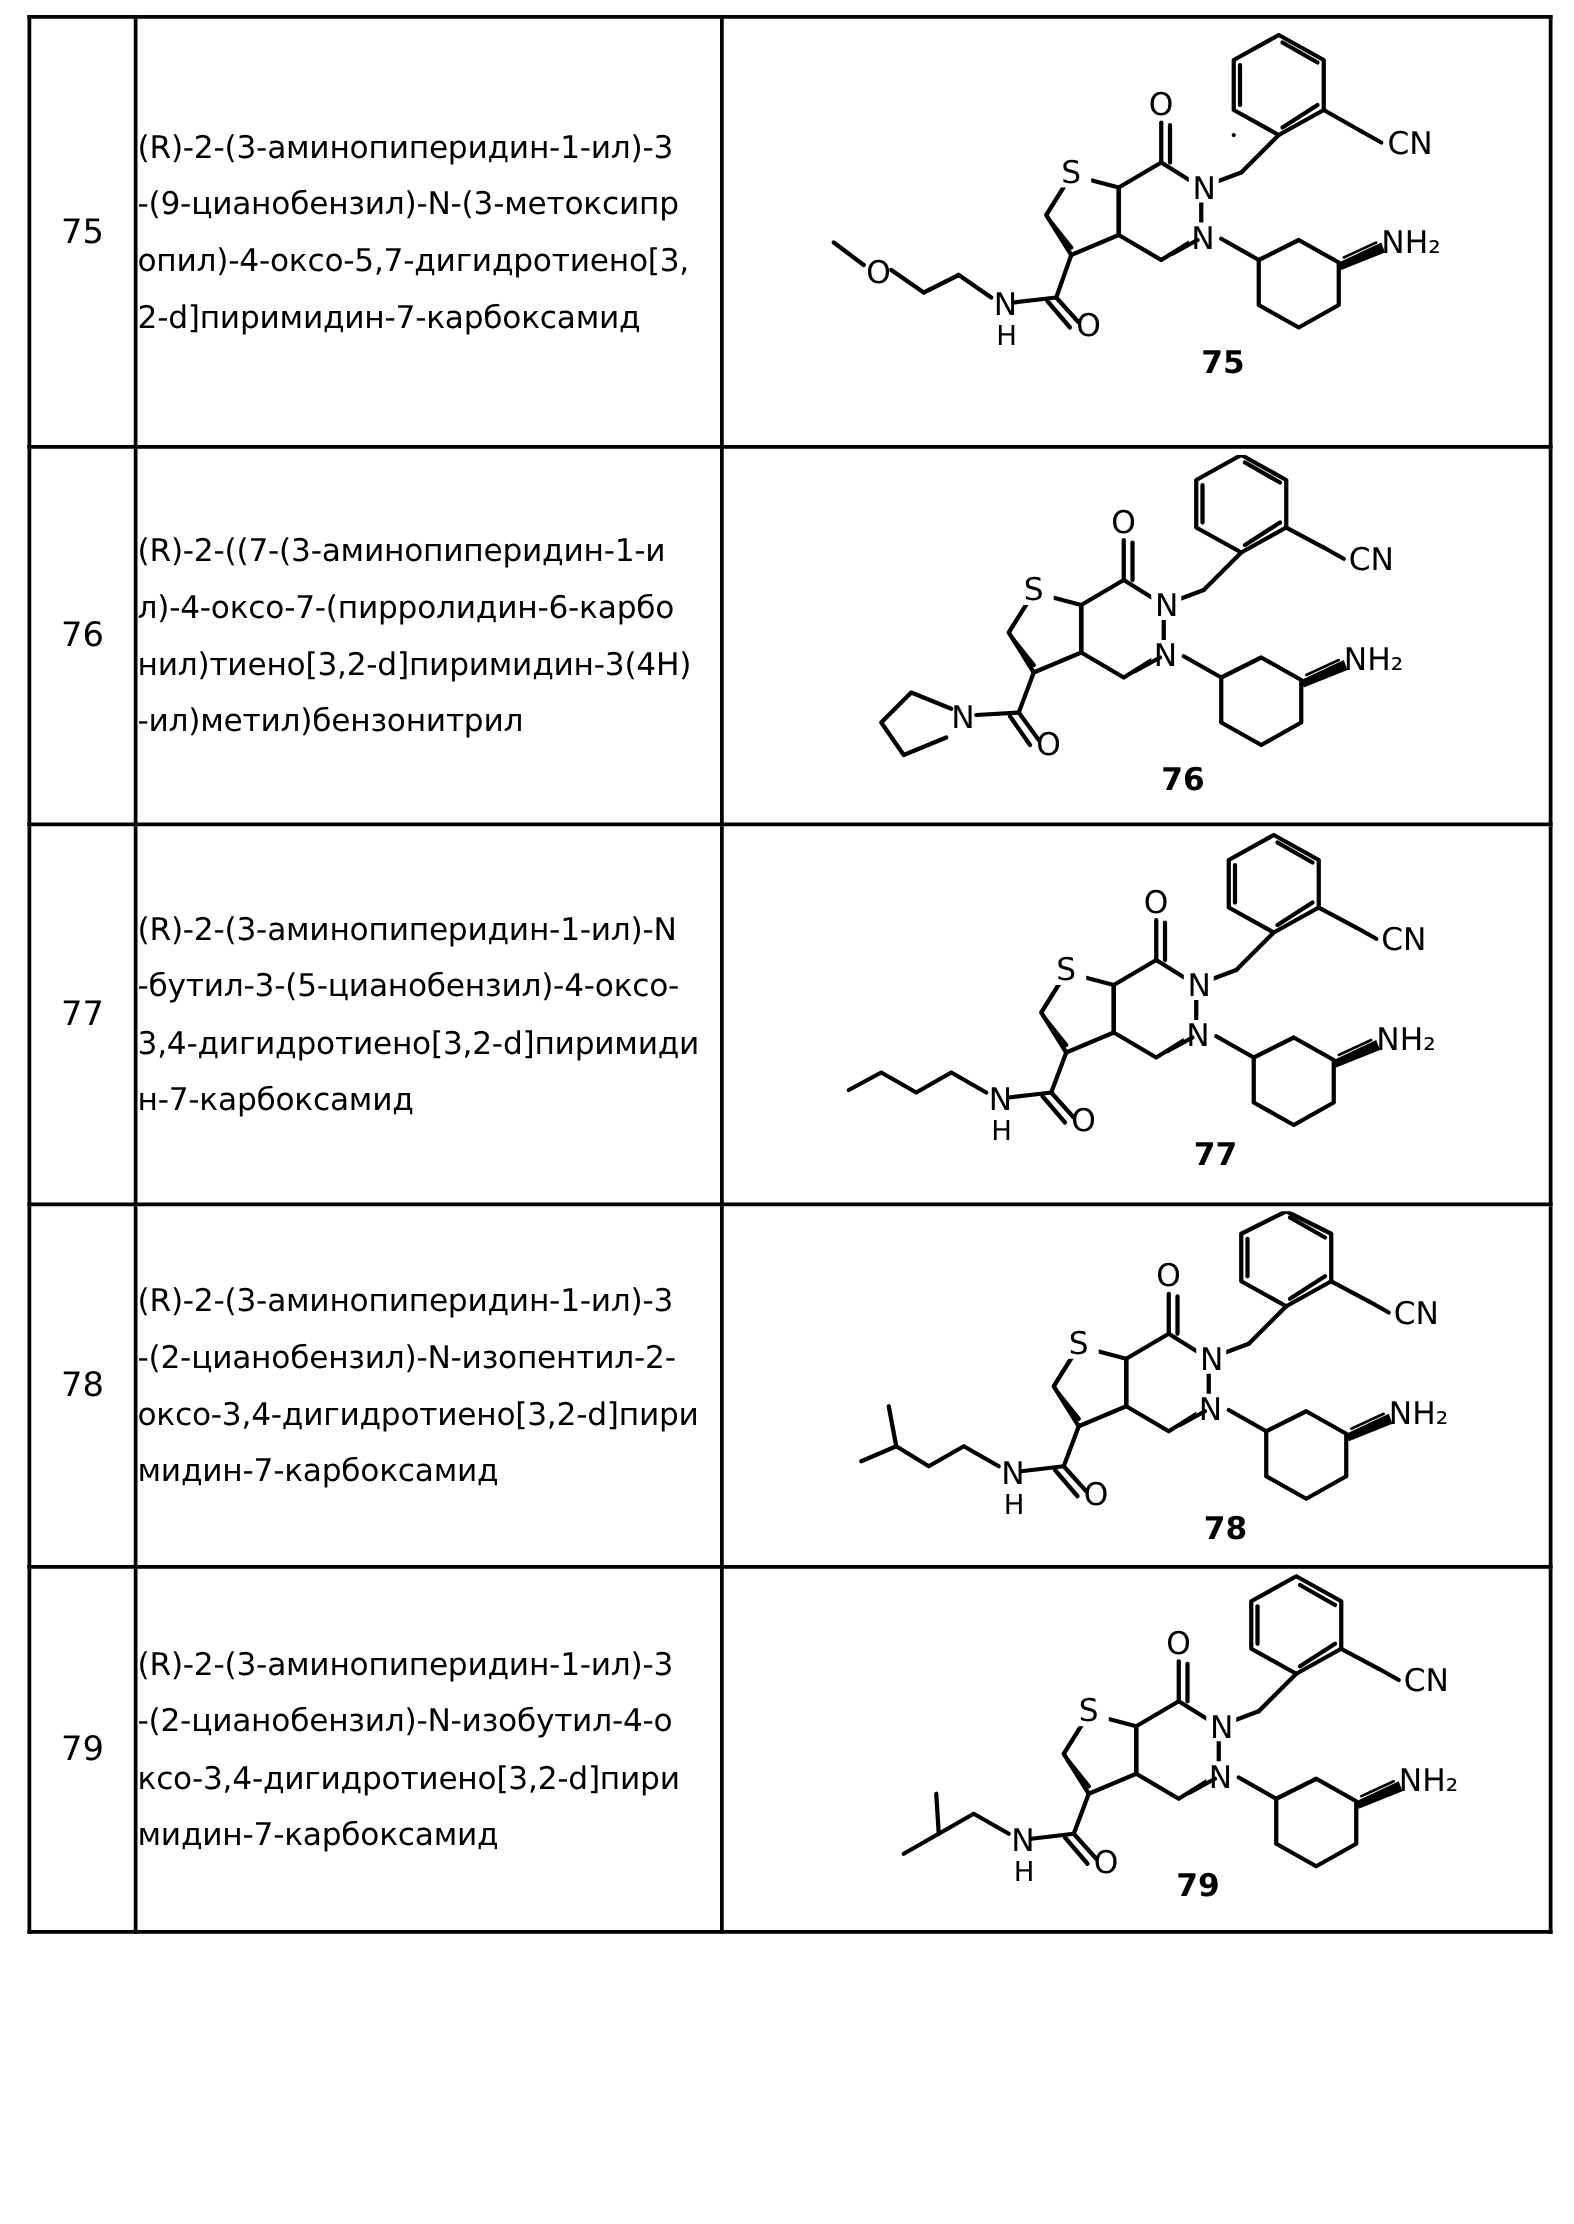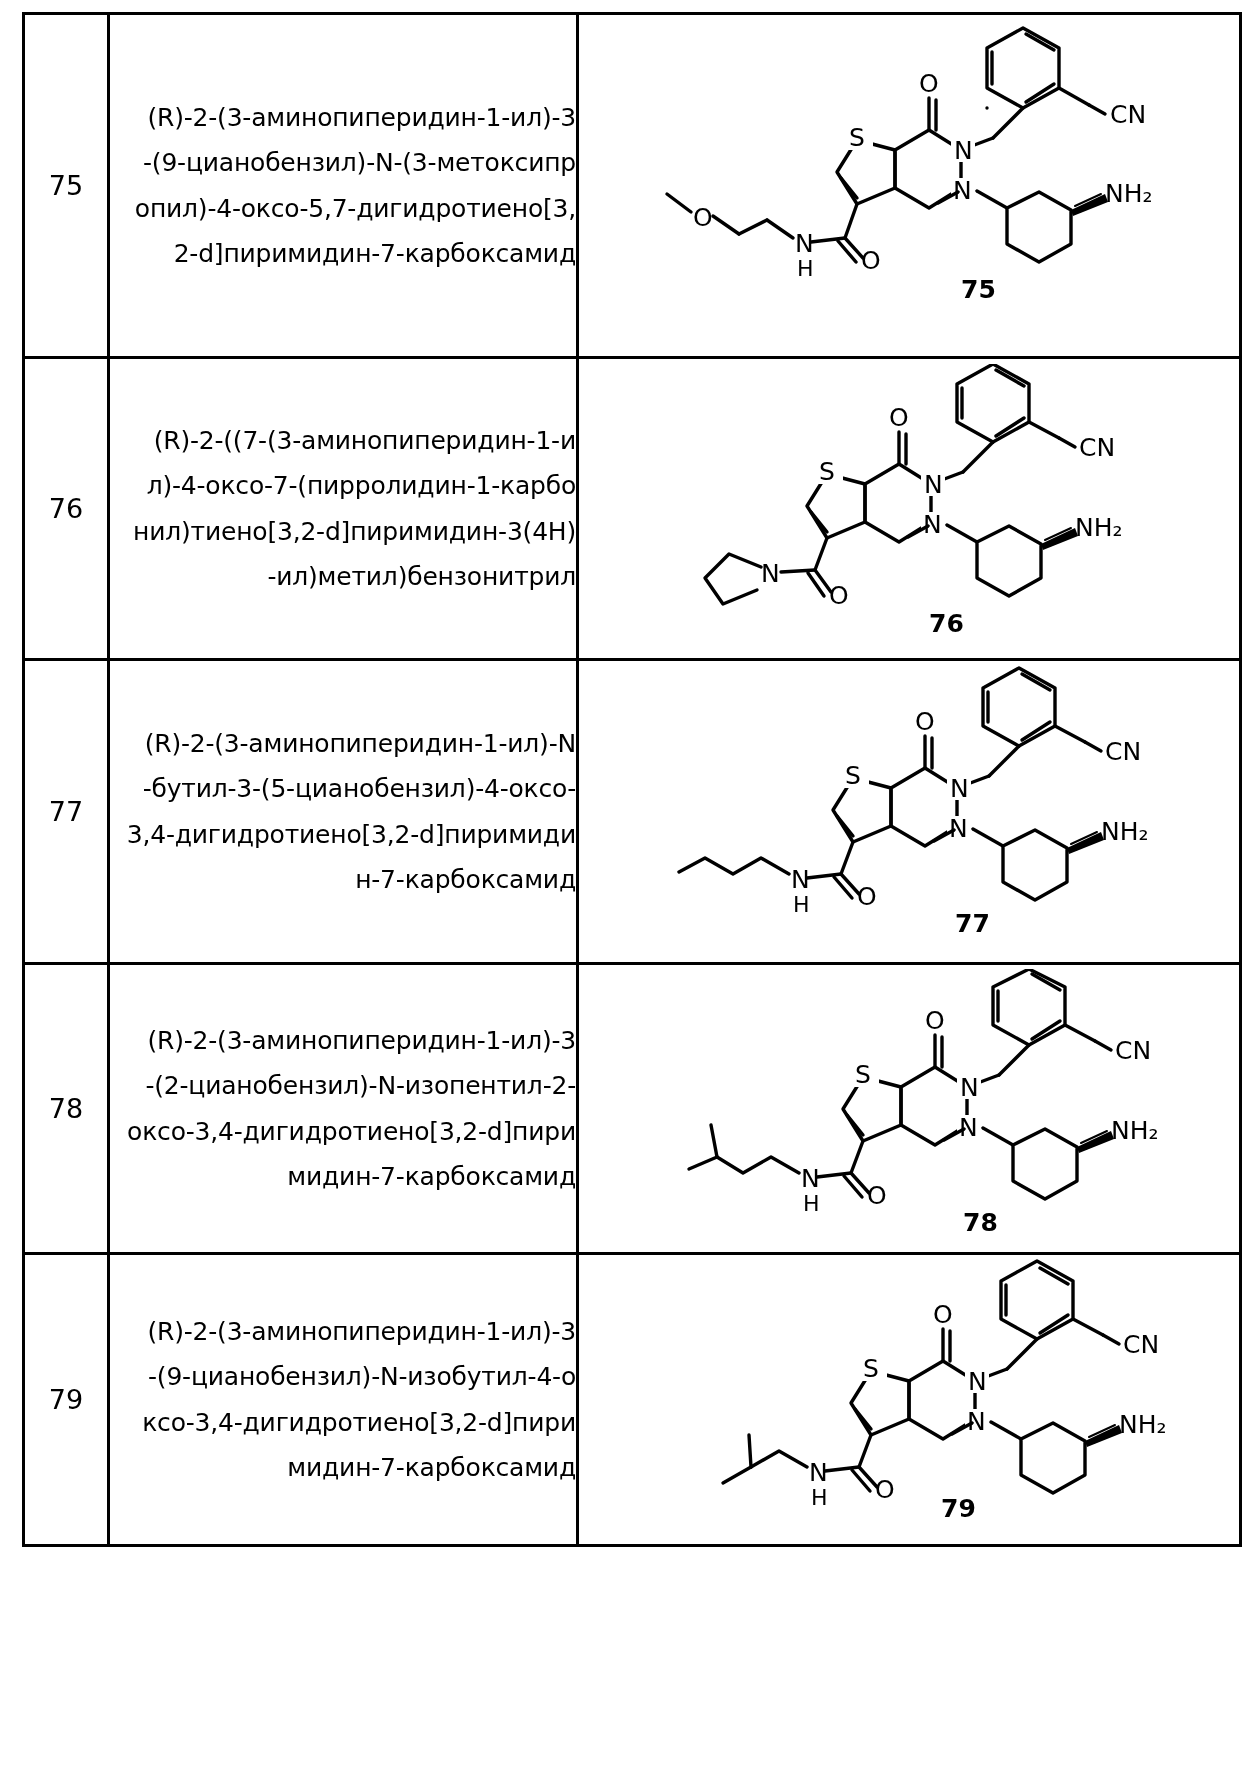--- a/index.html
+++ b/index.html
@@ -60,21 +60,21 @@
   }
   .struct-wrap svg {
     display: block;
     margin: 0 auto;
   }
   .row75 { height: 344px; }
   .row76 { height: 302px; }
   .row77 { height: 304px; }
   .row78 { height: 290px; }
   .row79 { height: 292px; }
-  .name-line { display: block; text-align: right; }
+  .name-line { display: block; }
 </style>
 </head>
 <body>
 
 <div class="page">
 <table class="compound-table">
   <tbody>
 
     <tr class="row75">
       <td class="num-cell">
@@ -147,21 +147,21 @@
         </div>
       </td>
     </tr>
 
     <tr class="row76">
       <td class="num-cell">
         <span>76</span>
       </td>
       <td class="name-cell">
         <span class="name-line">(R)-2-((7-(3-аминопиперидин-1-и</span>
-        <span class="name-line">л)-4-оксо-7-(пирролидин-1-карбо</span>
+        <span class="name-line">л)-4-оксо-7-(пирролидин-6-карбо</span>
         <span class="name-line">нил)тиено[3,2-d]пиримидин-3(4H)</span>
         <span class="name-line">-ил)метил)бензонитрил</span>
       </td>
       <td class="struct-cell">
         <div class="struct-wrap">
         <svg width="640" height="290" viewBox="0 0 640 290" fill="none" stroke="#000" stroke-width="3.4" stroke-linecap="round" stroke-linejoin="round" font-family="DejaVu Sans, sans-serif">
           <polygon points="368,58 368,20 404,0 440,20 440,58 404,78" fill="none"></polygon>
           <line x1="373" y1="54" x2="373" y2="24"></line>
           <line x1="407" y1="6" x2="435" y2="22"></line>
           <line x1="435" y1="54" x2="407" y2="72"></line>
@@ -315,21 +315,21 @@
         </div>
       </td>
     </tr>
 
     <tr class="row79">
       <td class="num-cell">
         <span>79</span>
       </td>
       <td class="name-cell">
         <span class="name-line">(R)-2-(3-аминопиперидин-1-ил)-3</span>
-        <span class="name-line">-(9-цианобензил)-N-изобутил-4-о</span>
+        <span class="name-line">-(2-цианобензил)-N-изобутил-4-о</span>
         <span class="name-line">ксо-3,4-дигидротиено[3,2-d]пири</span>
         <span class="name-line">мидин-7-карбоксамид</span>
       </td>
       <td class="struct-cell">
         <div class="struct-wrap">
         <svg width="640" height="282" viewBox="0 0 640 282" fill="none" stroke="#000" stroke-width="3.4" stroke-linecap="round" stroke-linejoin="round" font-family="DejaVu Sans, sans-serif">
           <polygon points="412,60 412,22 448,2 484,22 484,60 448,80" fill="none"></polygon>
           <line x1="417" y1="56" x2="417" y2="26"></line>
           <line x1="451" y1="9" x2="479" y2="25"></line>
           <line x1="479" y1="56" x2="451" y2="74"></line>

